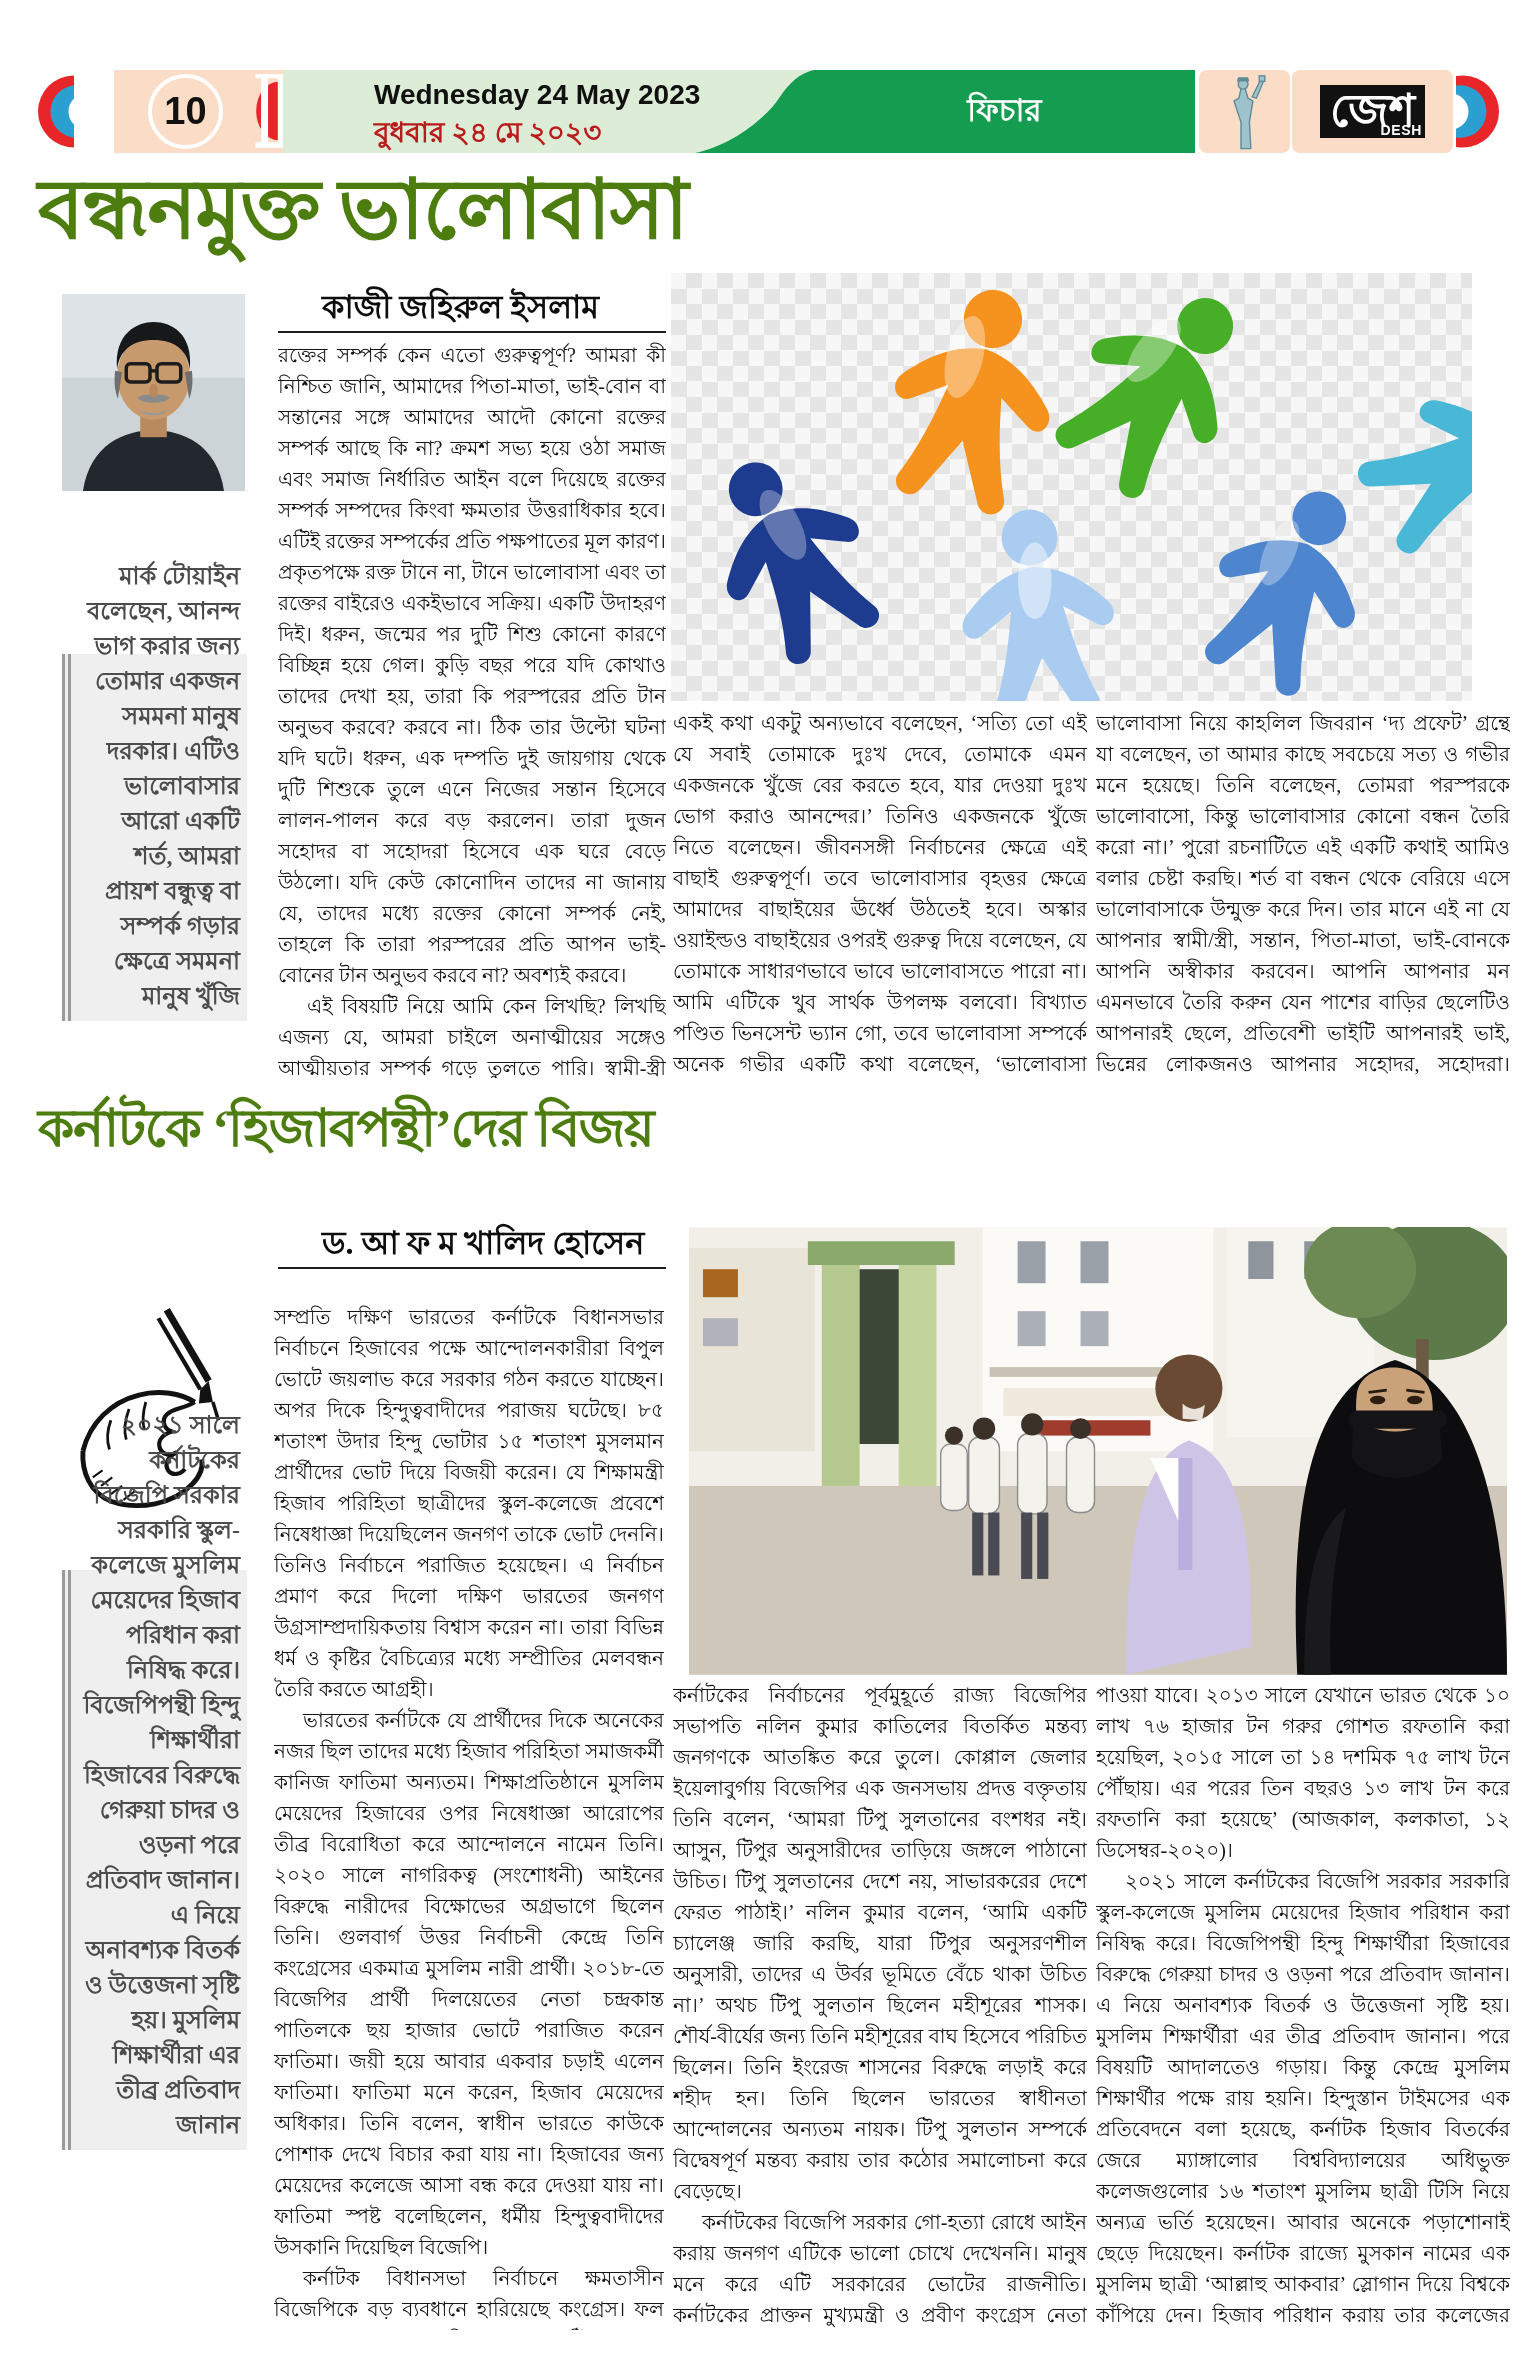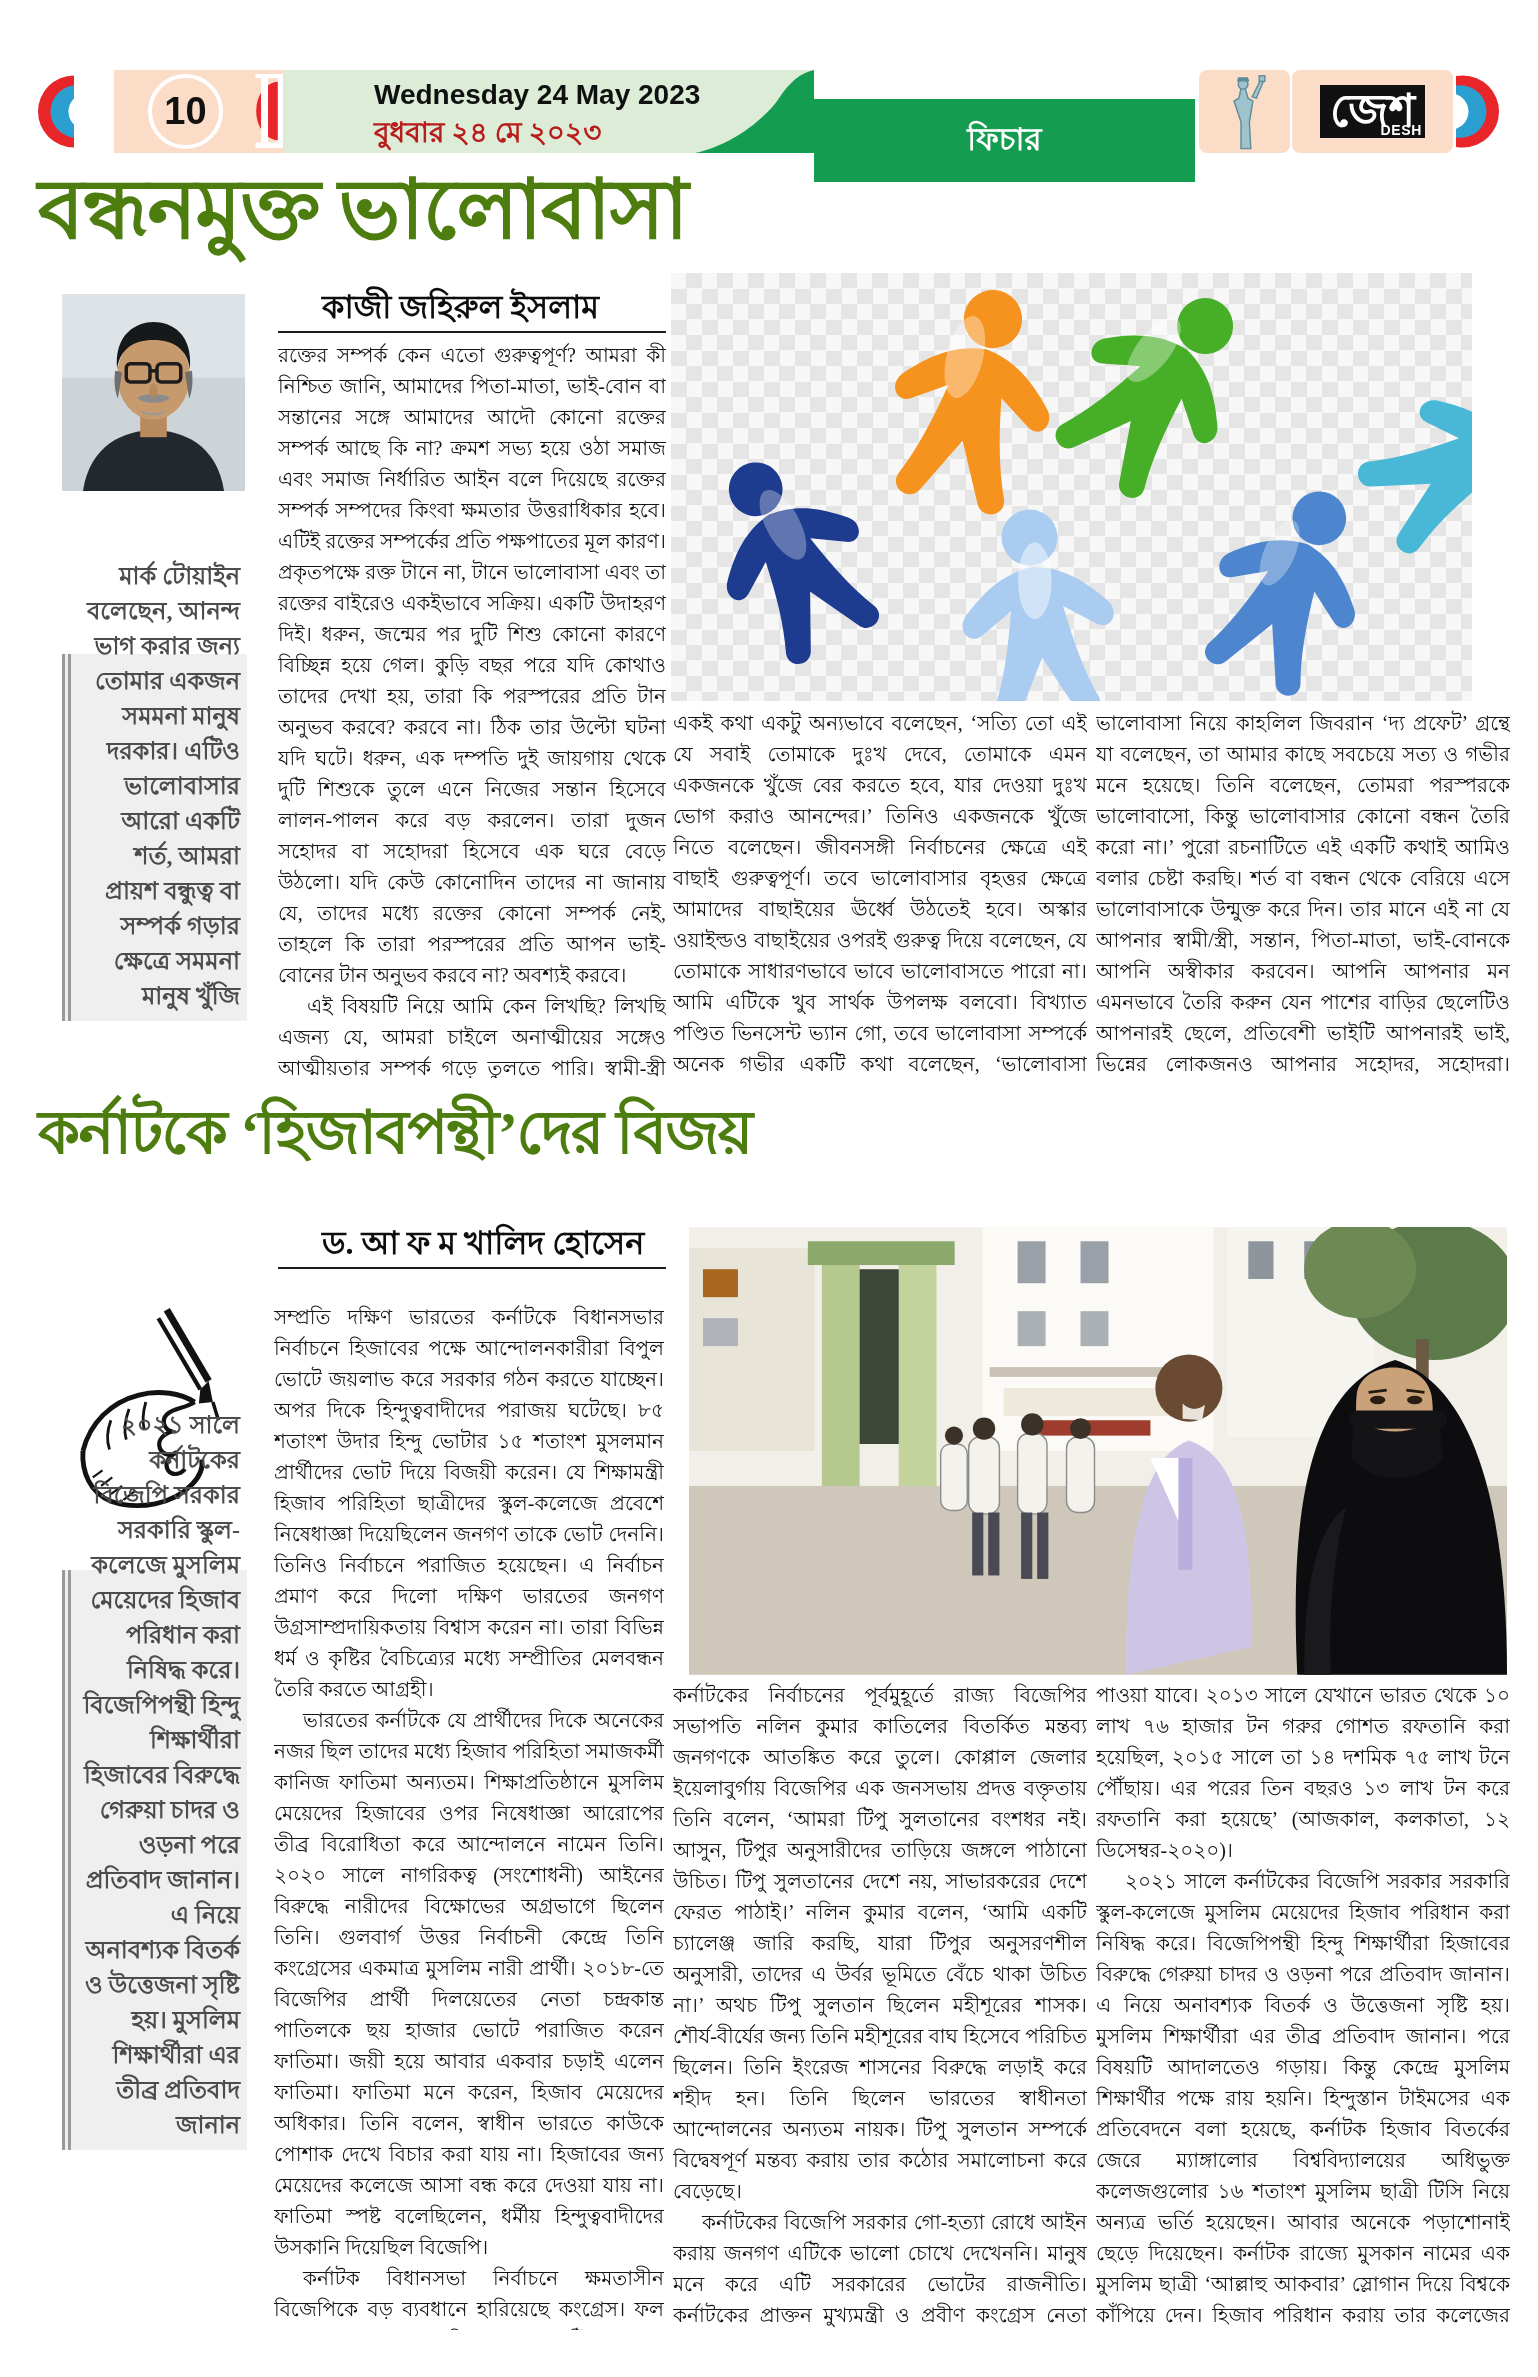--- a/index.html
+++ b/index.html
@@ -2,21 +2,21 @@
 <html style="font-size:11.2px"><head>
 <meta charset="utf-8">
 <style>
   html,body{margin:0;padding:0;background:#ffffff;}
   #page{position:relative;width:1538px;height:2377px;background:#ffffff;overflow:hidden;
         font-family:"Liberation Serif", serif;color:#161616;}
   .abs{position:absolute;}
   
   .hdr-pink{background:#fbdcc6;}
   .hdr-lightgreen{background:#ddecd6;}
-  .hdr-green{background:#149c51;margin-top:29px;}
+  .hdr-green{background:#149c51;}
   .pagenum-circle{width:67px;height:67px;border-radius:50%;border:4.2px solid #ffffff;
       display:flex;align-items:center;justify-content:center;font-size:38px;font-weight:bold;color:#111;
       font-family:"Liberation Sans",sans-serif;}
   .date-en{font-family:"Liberation Sans",sans-serif;font-weight:bold;font-size:28px;color:#101010;line-height:1.1;}
   .date-bn{font-weight:bold;font-size:28px;color:#b91c1c;line-height:1.2;}
   .section-label{font-size:31px;font-weight:bold;color:#ffffff;}
   .logo-box{background:#fbdcc6;display:flex;align-items:center;justify-content:center;border-radius:8px;}
   .logo-glyph{position:relative;background:#111;color:#fff;padding:4.2px 9.8px;font-weight:bold;font-size:45px;line-height:1.0;}
   .logo-sub{position:absolute;right:2.8px;bottom:1.4px;font-family:"Liberation Sans",sans-serif;font-size:14px;letter-spacing:0.7px;color:#fff;}
   
@@ -168,21 +168,21 @@
     <p>রক্তের সম্পর্ক কেন এতো গুরুত্বপূর্ণ? আমরা কী নিশ্চিত জানি, আমাদের পিতা-মাতা, ভাই-বোন বা সন্তানের সঙ্গে আমাদের আদৌ কোনো রক্তের সম্পর্ক আছে কি না? ক্রমশ সভ্য হয়ে ওঠা সমাজ এবং সমাজ নির্ধারিত আইন বলে দিয়েছে রক্তের সম্পর্ক সম্পদের কিংবা ক্ষমতার উত্তরাধিকার হবে। এটিই রক্তের সম্পর্কের প্রতি পক্ষপাতের মূল কারণ। প্রকৃতপক্ষে রক্ত টানে না, টানে ভালোবাসা এবং তা রক্তের বাইরেও একইভাবে সক্রিয়। একটি উদাহরণ দিই। ধরুন, জন্মের পর দুটি শিশু কোনো কারণে বিচ্ছিন্ন হয়ে গেল। কুড়ি বছর পরে যদি কোথাও তাদের দেখা হয়, তারা কি পরস্পরের প্রতি টান অনুভব করবে? করবে না। ঠিক তার উল্টো ঘটনা যদি ঘটে। ধরুন, এক দম্পতি দুই জায়গায় থেকে দুটি শিশুকে তুলে এনে নিজের সন্তান হিসেবে লালন-পালন করে বড় করলেন। তারা দুজন সহোদর বা সহোদরা হিসেবে এক ঘরে বেড়ে উঠলো। যদি কেউ কোনোদিন তাদের না জানায় যে, তাদের মধ্যে রক্তের কোনো সম্পর্ক নেই, তাহলে কি তারা পরস্পরের প্রতি আপন ভাই-বোনের টান অনুভব করবে না? অবশ্যই করবে।</p>
     <p>এই বিষয়টি নিয়ে আমি কেন লিখছি? লিখছি এজন্য যে, আমরা চাইলে অনাত্মীয়ের সঙ্গেও আত্মীয়তার সম্পর্ক গড়ে তুলতে পারি। স্বামী-স্ত্রী কিংবা প্রেমিক-প্রেমিকার মধ্যে তো রক্তের সম্পর্ক নেই, তারা কি একে অন্যের জন্য জীবন দিতেও প্রস্তুত থাকে না? পার্থক্য পৃথিবীতে আমরা ভালোবাসাকে নানান শর্তের গেরোতে বেঁধে রেখেছি। এই গেরোগুলো ঢিলা করতে হবে এবং এক সময় তা খুলে দিতে হবে, তখন নানান ভুবনে ভালোবাসা পাবে এবং পাবো। আপন সহোদরের মতো ভালোবাসতে পারবো প্রতিবেশীকে, এমনকি অচেনা, অজানা, ভিন্ন জাত ও ধর্মের মানুষকেও। সমাজ ও সভ্যতা ভালোবাসাকে নিয়ন্ত্রণ করে নানান প্রথা, আচার ও আইন দিয়ে। এগুলোই ভালোবাসার শর্ত। সম্পদের উত্তরাধিকার একটি বড় শর্ত, ভিন্ন ধর্মের ও রাষ্ট্রব্যবস্থার আইনকানুনেও এই বিষয়টিকে বিশেষ গুরুত্ব দেওয়া হয়েছে। প্রতিদান একটি শর্ত। আমরা প্রায়শই ভালোবাসার প্রতিদান প্রত্যাশা করি। মার্ক টোয়াইন বলেছেন, আনন্দ ভাগ করার জন্য তোমার একজন সমমনা মানুষ দরকার। এটিও ভালোবাসারই শর্ত, আমরা প্রায়শ বন্ধুত্ব বা সম্পর্ক গড়ার ক্ষেত্রে সমমনা মানুষ খুঁজি। বিখ্যাত পপসংগীত তারকা বব মার্লিও</p>
   </div>
   <div class="abs bodycol" style="left:673px;top:708px;width:414px;height:371px;">
     <p>একই কথা একটু অন্যভাবে বলেছেন, ‘সত্যি তো এই যে সবাই তোমাকে দুঃখ দেবে, তোমাকে এমন একজনকে খুঁজে বের করতে হবে, যার দেওয়া দুঃখ ভোগ করাও আনন্দের।’ তিনিও একজনকে খুঁজে নিতে বলেছেন। জীবনসঙ্গী নির্বাচনের ক্ষেত্রে এই বাছাই গুরুত্বপূর্ণ। তবে ভালোবাসার বৃহত্তর ক্ষেত্রে আমাদের বাছাইয়ের ঊর্ধ্বে উঠতেই হবে। অস্কার ওয়াইল্ডও বাছাইয়ের ওপরই গুরুত্ব দিয়ে বলেছেন, যে তোমাকে সাধারণভাবে ভাবে ভালোবাসতে পারো না। আমি এটিকে খুব সার্থক উপলক্ষ বলবো। বিখ্যাত পণ্ডিত ভিনসেন্ট ভ্যান গো, তবে ভালোবাসা সম্পর্কে অনেক গভীর একটি কথা বলেছেন, ‘ভালোবাসা চিরকালীন, এক্ষেত্রে বদল হয় কিন্তু এর সারবস্তু বদলায় না।’ বিশ্বখ্যাত উপন্যাস ওয়ার অ্যান্ড পিস-এ তলস্টয় লিখেছেন, ‘যতক্ষণ না প্রেমে পড়ি, ততক্ষণ আমরা নিশ্চিত।’ অর্থাৎ ভালোবাসা একটি জাগরণ। সেই জাগরণ আমাদের জীবনে তখনই ঘটে, যখন আমরা সব শর্ত উপেক্ষা করে ভালোবাসার ব্যাপ্তিকে ছড়িয়ে দিতে পারি রক্তের এবং বন্ধুত্বের সম্পর্কের বাইরে।</p>
   </div>
   <div class="abs bodycol" style="left:1096px;top:708px;width:414px;height:371px;">
     <p>ভালোবাসা নিয়ে কাহলিল জিবরান ‘দ্য প্রফেট’ গ্রন্থে যা বলেছেন, তা আমার কাছে সবচেয়ে সত্য ও গভীর মনে হয়েছে। তিনি বলেছেন, তোমরা পরস্পরকে ভালোবাসো, কিন্তু ভালোবাসার কোনো বন্ধন তৈরি করো না।’ পুরো রচনাটিতে এই একটি কথাই আমিও বলার চেষ্টা করছি। শর্ত বা বন্ধন থেকে বেরিয়ে এসে ভালোবাসাকে উন্মুক্ত করে দিন। তার মানে এই না যে আপনার স্বামী/স্ত্রী, সন্তান, পিতা-মাতা, ভাই-বোনকে আপনি অস্বীকার করবেন। আপনি আপনার মন এমনভাবে তৈরি করুন যেন পাশের বাড়ির ছেলেটিও আপনারই ছেলে, প্রতিবেশী ভাইটি আপনারই ভাই, ভিন্নের লোকজনও আপনার সহোদর, সহোদরা। তাদের সমস্যায় আপনি আপনার সাধ্য ও সামর্থ্যের মধ্যে থেকেই সাহায্যের হাত বাড়িয়ে দিন। হাজার মানুষকে সাহায্য করার সামর্থ্য আপনার না-ই থাকতে পারে, একজন অসহায় মানুষকে সাহায্য করার সমর্থ ঠিকই আপনার আছে। সবার অনুভূতি অনুভব করার চেষ্টা করুন। এটা একদিনে হবে না, তবে ক্রমাগত চেষ্টা করতে থাকলে দেখবেন, আপনার চারপাশের সব মানুষ আপনার আত্মীয় হয়ে উঠেছে। তখন দেখবেন পৃথিবীটা কত সুন্দর।</p>
   </div>
 
-  <div class="abs headline" style="left:38px;top:1103px;font-size:60px;">কর্নাটকে ‘হিজাবপন্থী’দের বিজয়</div>
+  <div class="abs headline" style="left:38px;top:1103px;font-size:52px;">কর্নাটকে ‘হিজাবপন্থী’দের বিজয়</div>
 
   <div class="abs byline" style="left:278px;top:1218px;">ড. আ ফ ম খালিদ হোসেন</div>
   <div class="abs byline-rule" style="left:278px;top:1267px;width:388px;"></div>
 
   <div class="abs imgframe" style="left:62px;top:1297px;width:183px;height:217px;background:#ffffff;">
     <svg width="183" height="217" viewBox="0 0 262 310" fill="none" stroke="#121212">
 
       <path d="M150,18 L210,120" stroke-width="10"></path>
       <path d="M138,30 L198,132" stroke-width="6"></path>
       <path d="M198,132 L210,120 L216,150 L196,152 Z" fill="#121212" stroke="none"></path>

